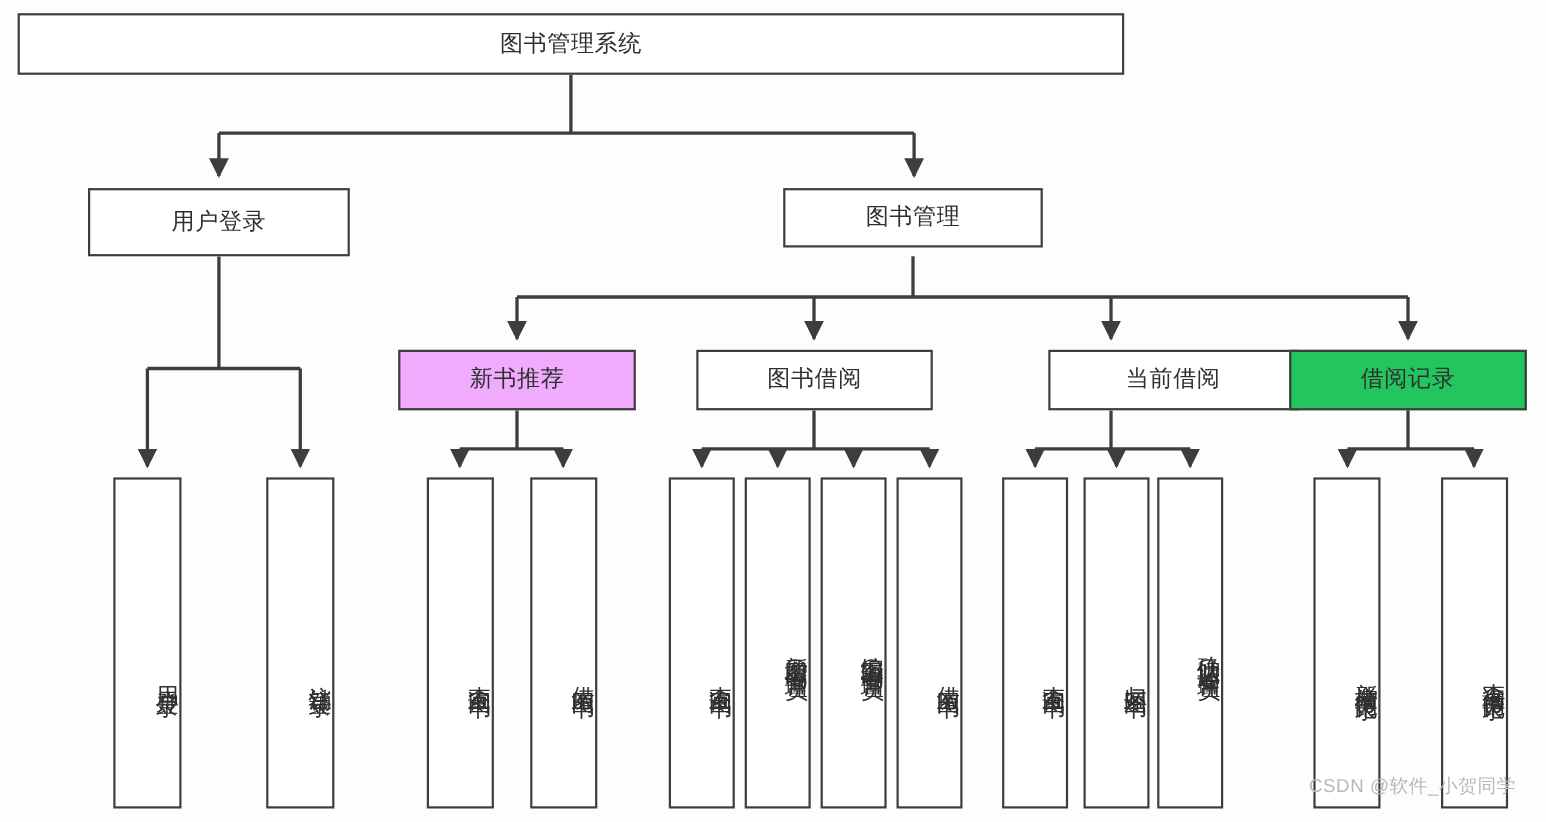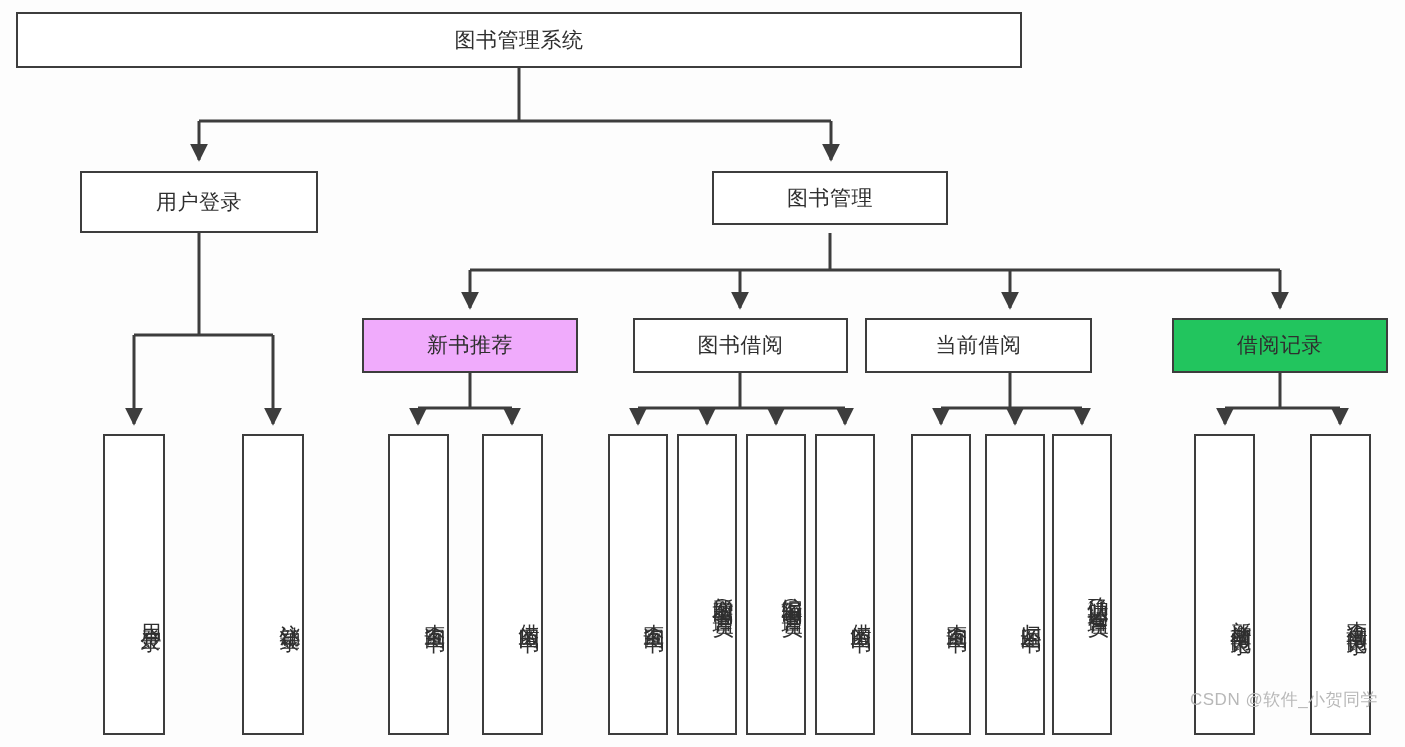--- a/index.html
+++ b/index.html
@@ -118,21 +118,21 @@
     </g>
   </svg>
 
   <div class="node horiz" id="root-node" style="left: 16px; top: 12px; width: 1006px; height: 56px; border-color: rgb(61, 61, 61); background: rgb(255, 255, 255); color: rgb(47, 47, 47);">图书管理系统</div>
 
   <div class="node horiz" id="l2-0" style="left: 80px; top: 171px; width: 238px; height: 62px; border-color: rgb(61, 61, 61); background: rgb(255, 255, 255); color: rgb(47, 47, 47);">用户登录</div>
   <div class="node horiz" id="l2-1" style="left: 712px; top: 171px; width: 236px; height: 54px; border-color: rgb(61, 61, 61); background: rgb(255, 255, 255); color: rgb(47, 47, 47);">图书管理</div>
 
   <div class="node horiz" id="l3-0" style="left: 362px; top: 318px; width: 216px; height: 55px; border-color: rgb(61, 61, 61); background: #f0abfc; color: rgb(47, 47, 47);">新书推荐</div>
   <div class="node horiz" id="l3-1" style="left: 633px; top: 318px; width: 215px; height: 55px; border-color: rgb(61, 61, 61); background: rgb(255, 255, 255); color: rgb(47, 47, 47);">图书借阅</div>
-  <div class="node horiz" id="l3-2" style="left: 865px; top: 318px; width: 227px; height: 55px; border-color: rgb(61, 61, 61); background: rgb(255, 255, 255); color: rgb(47, 47, 47);">当前借阅</div>
+  <div class="node horiz" id="l3-2" style="left: 953px; top: 318px; width: 227px; height: 55px; border-color: rgb(61, 61, 61); background: rgb(255, 255, 255); color: rgb(47, 47, 47);">当前借阅</div>
   <div class="node horiz" id="l3-3" style="left: 1172px; top: 318px; width: 216px; height: 55px; border-color: rgb(61, 61, 61); background: #22c55e; color: rgb(47, 47, 47);">借阅记录</div>
 
   <div class="node vert" id="lf-0" style="left: 103px; top: 434px; width: 62px; height: 301px; border-color: rgb(61, 61, 61); background: rgb(255, 255, 255); color: rgb(47, 47, 47);">
     <span class="vtxt">用户登录</span>
   </div>
   <div class="node vert" id="lf-1" style="left: 242px; top: 434px; width: 62px; height: 301px; border-color: rgb(61, 61, 61); background: rgb(255, 255, 255); color: rgb(47, 47, 47);">
     <span class="vtxt">注销登录</span>
   </div>
   <div class="node vert" id="lf-2" style="left: 388px; top: 434px; width: 61px; height: 301px; border-color: rgb(61, 61, 61); background: rgb(255, 255, 255); color: rgb(47, 47, 47);">
     <span class="vtxt">查询图书</span>
@@ -161,14 +161,14 @@
   <div class="node vert tall-text" id="lf-10" style="left: 1052px; top: 434px; width: 60px; height: 301px; border-color: rgb(61, 61, 61); background: rgb(255, 255, 255); color: rgb(47, 47, 47);">
     <span class="vtxt">确认归还（管理员）</span>
   </div>
   <div class="node vert" id="lf-11" style="left: 1194px; top: 434px; width: 61px; height: 301px; border-color: rgb(61, 61, 61); background: rgb(255, 255, 255); color: rgb(47, 47, 47);">
     <span class="vtxt">新增借阅记录</span>
   </div>
   <div class="node vert" id="lf-12" style="left: 1310px; top: 434px; width: 61px; height: 301px; border-color: rgb(61, 61, 61); background: rgb(255, 255, 255); color: rgb(47, 47, 47);">
     <span class="vtxt">查询借阅记录</span>
   </div>
 
-  <div class="watermark" id="wm" style="left: 1190px; top: 688px; color: rgb(184, 184, 184);">CSDN @软件_小贺同学</div>
+  <div class="watermark" id="wm" style="left: 1190px; top: 703px; color: rgb(184, 184, 184);">CSDN @软件_小贺同学</div>
 </div>
 
 </body></html>

